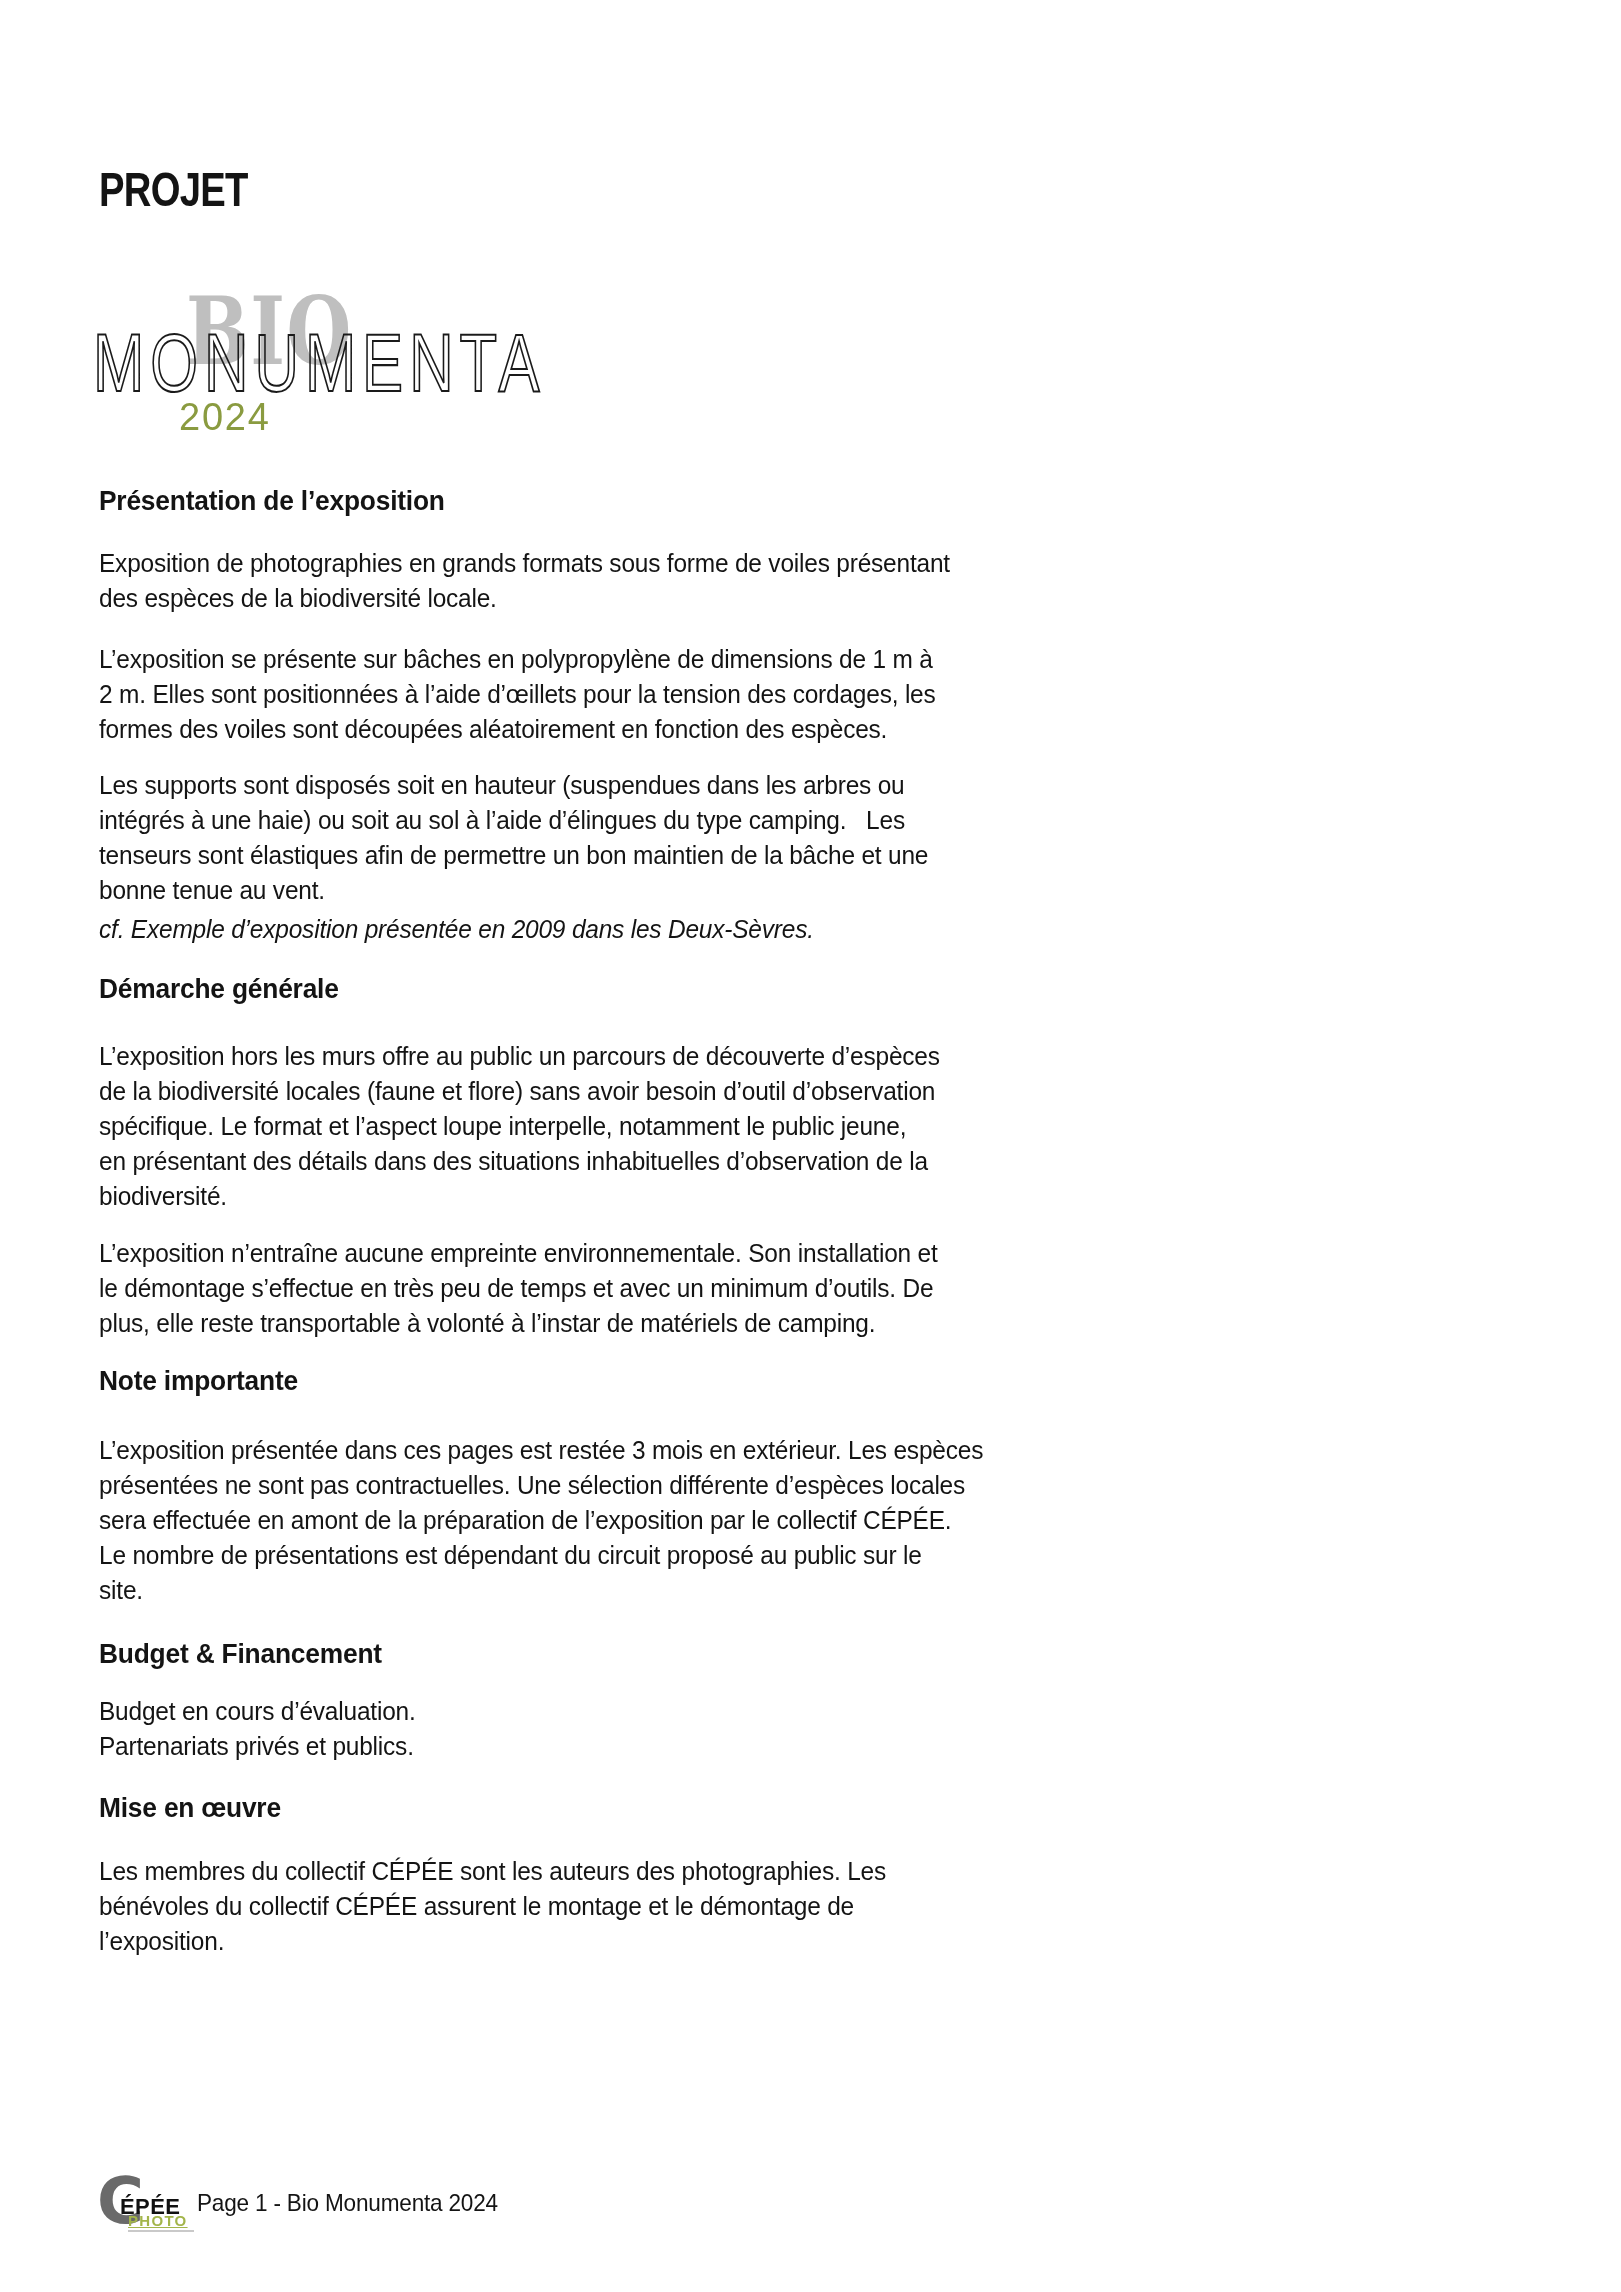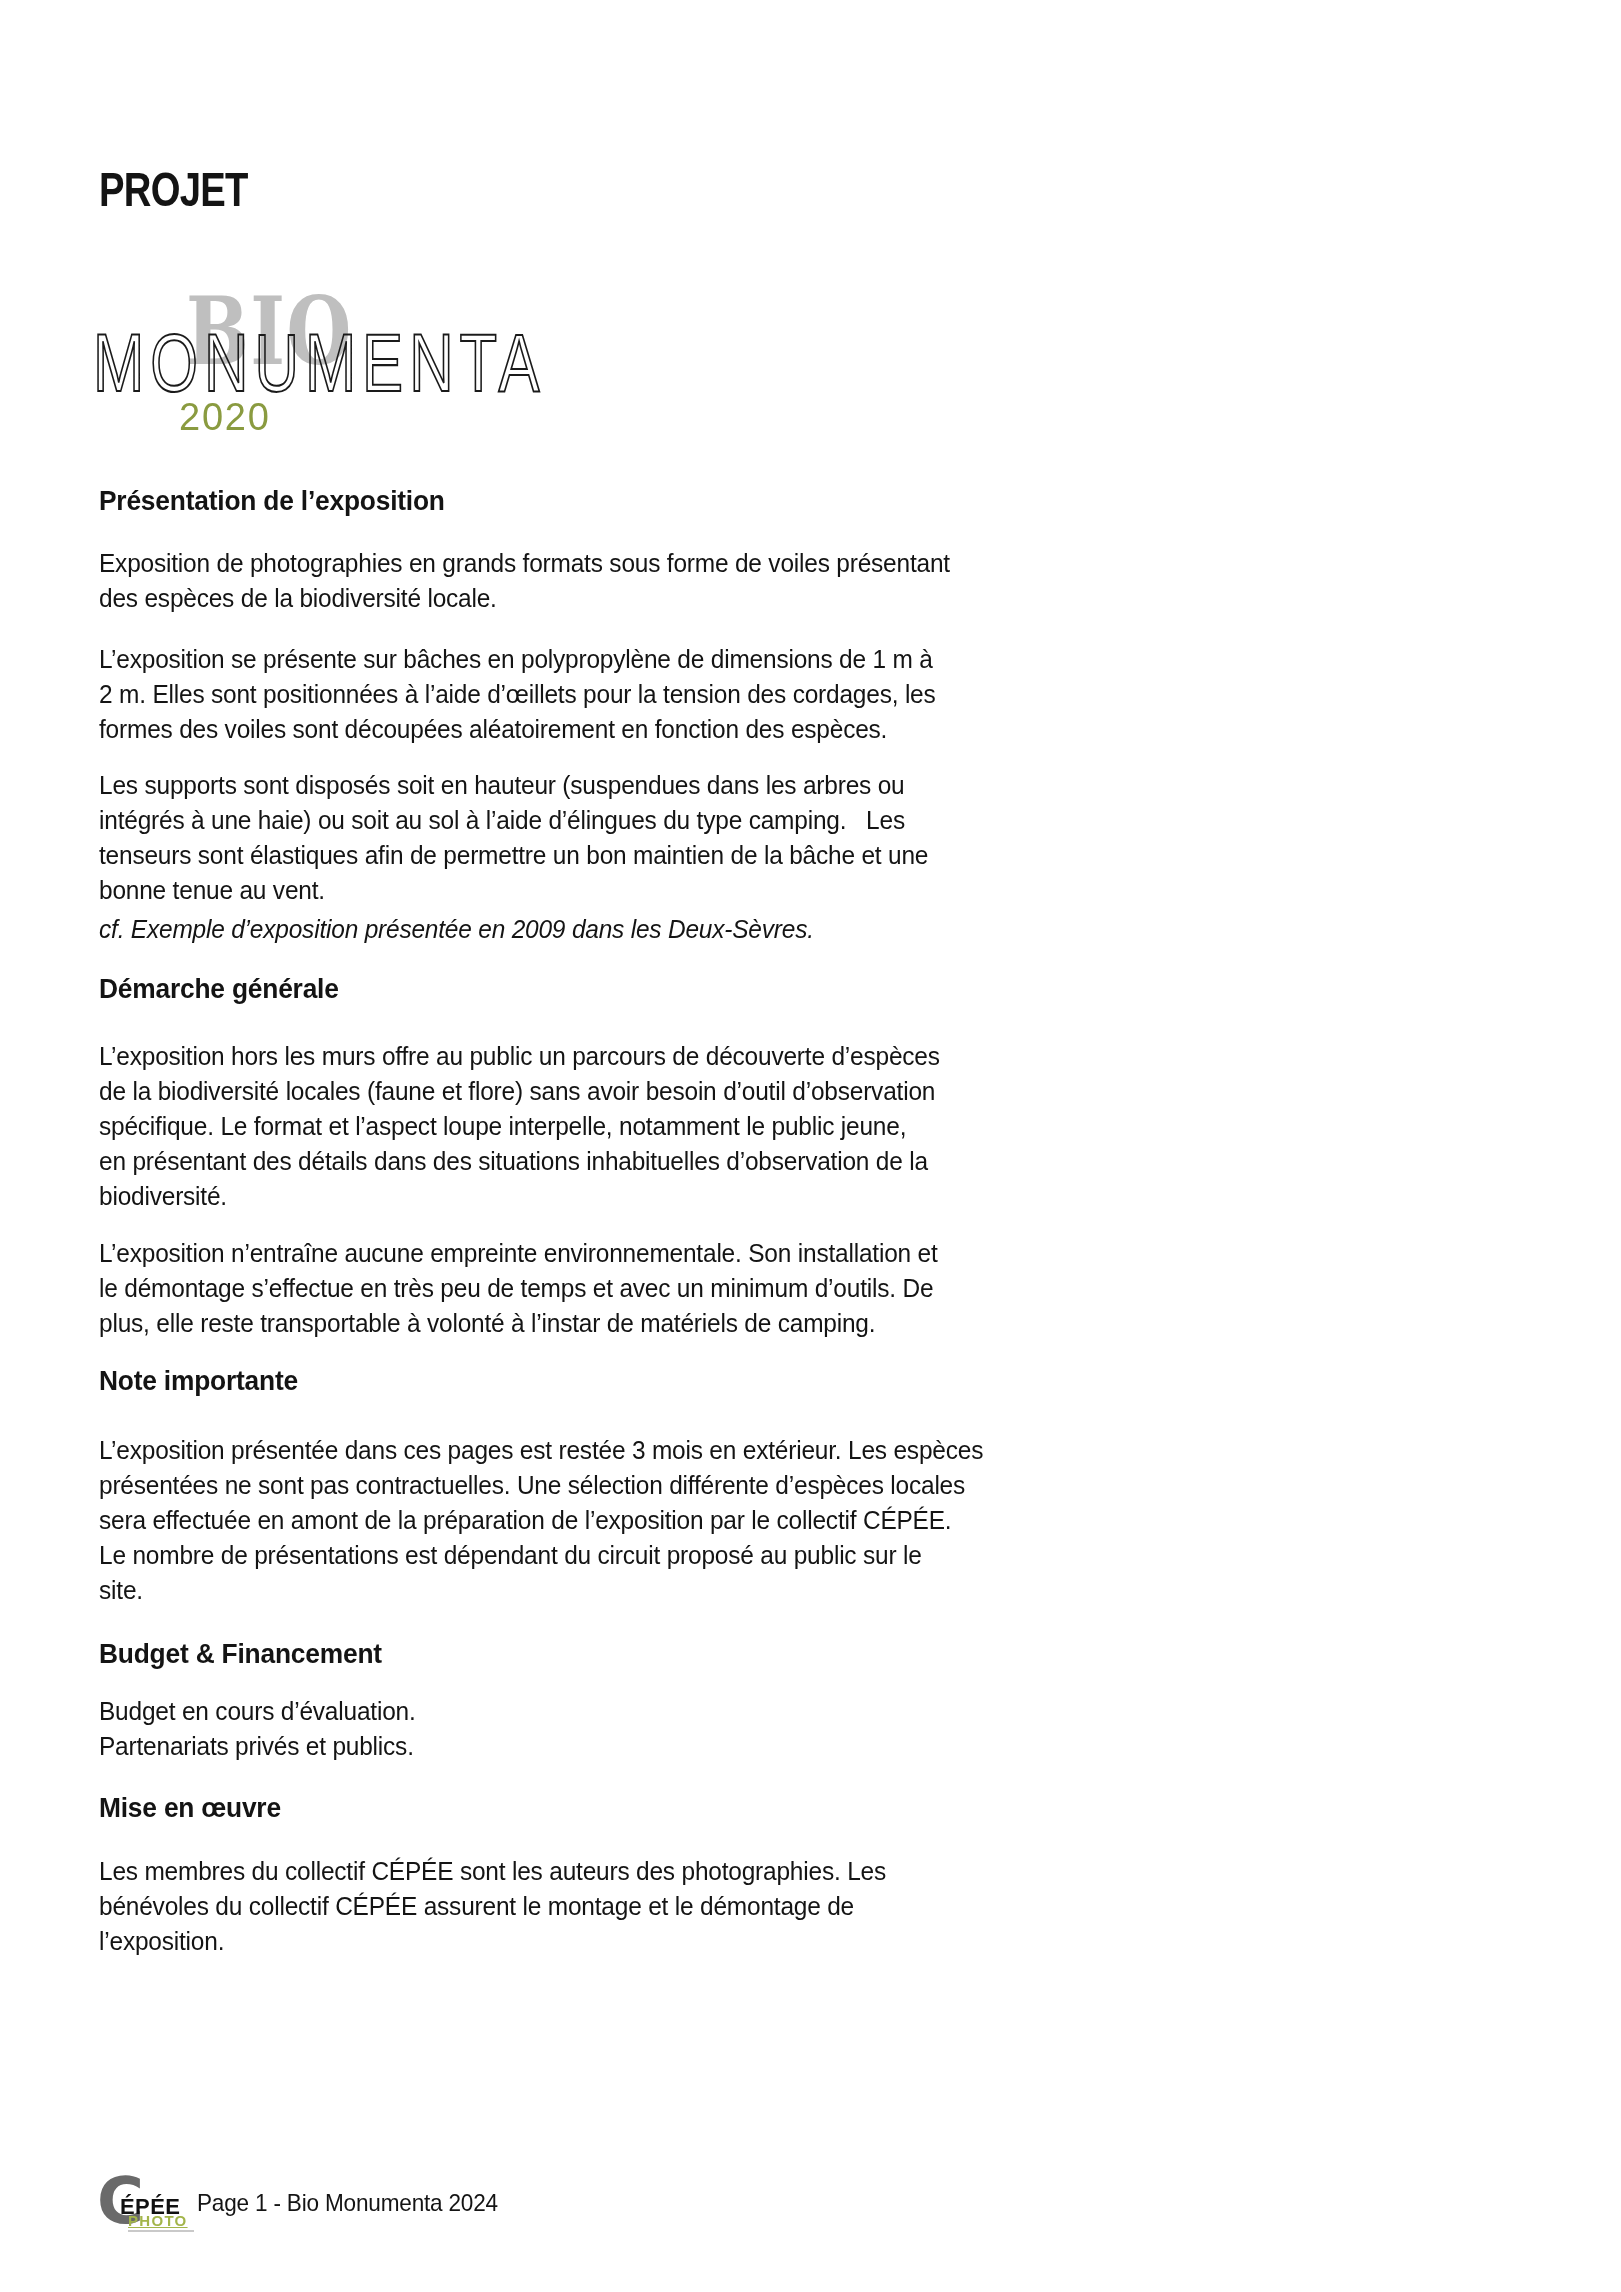--- a/index.html
+++ b/index.html
@@ -162,21 +162,21 @@
 </head>
 <body>
 
 <div class="page">
 
   <div class="abs kicker">PROJET</div>
 
   <div>
     <span class="abs logo-bio">BIO</span>
     <span class="abs logo-monumenta">MONUMENTA</span>
-    <span class="abs logo-year">2020</span>
+    <span class="abs logo-year">2024</span>
   </div>
 
   <div class="abs heading h-presentation">Présentation de l’exposition</div>
   <div class="abs body-text p-pres-1">Exposition de photographies en grands formats sous forme de voiles présentant
 des espèces de la biodiversité locale.</div>
   <div class="abs body-text p-pres-2">L’exposition se présente sur bâches en polypropylène de dimensions de 1 m à
 2 m. Elles sont positionnées à l’aide d’œillets pour la tension des cordages, les
 formes des voiles sont découpées aléatoirement en fonction des espèces.</div>
   <div class="abs body-text p-pres-3">Les supports sont disposés soit en hauteur (suspendues dans les arbres ou
 intégrés à une haie) ou soit au sol à l’aide d’élingues du type camping.   Les

